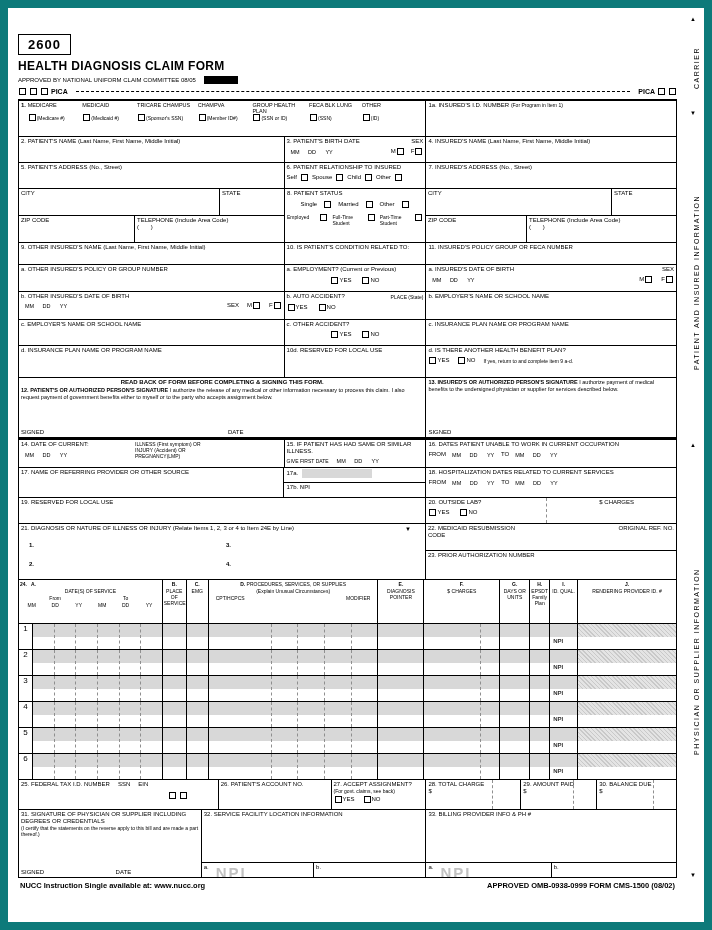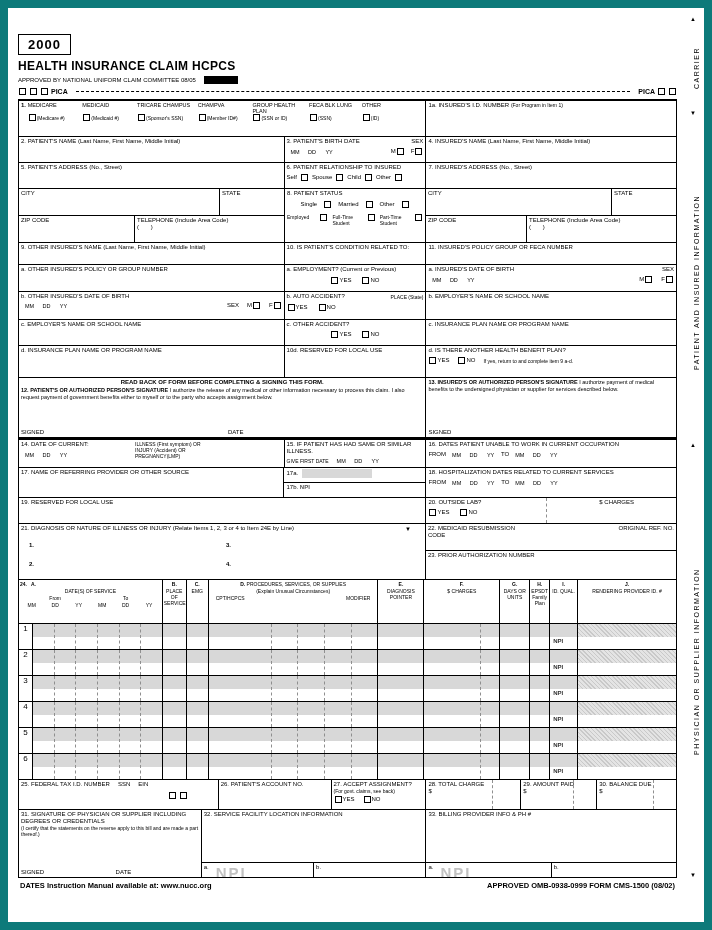--- a/index.html
+++ b/index.html
@@ -53,22 +53,22 @@
   .shadebar{display:inline-block;width:70px;height:9px;background:#d8d8d8;vertical-align:middle;margin-left:4px}
   .dsh{border-left:1px dashed #8f8f8f;position:absolute;top:0;bottom:0}
 </style>
 </head>
 <body>
 
 <div class="page">
   <div class="form">
 
     <div class="hdr">
-      <div class="numbox"><span>2000</span></div>
-      <div class="title">HEALTH INSURANCE CLAIM HCPCS</div>
+      <div class="numbox"><span>2600</span></div>
+      <div class="title">HEALTH DIAGNOSIS CLAIM FORM</div>
       <div class="appr">
         <span>APPROVED BY NATIONAL UNIFORM CLAIM COMMITTEE 08/05</span>
         <span class="blackbox"></span>
       </div>
       <div class="picarow">
         <span class="bx bx8"></span>
         <span class="bx bx8"></span>
         <span class="bx bx8"></span>
         <span>PICA</span>
         <span class="dashline"></span>
@@ -797,21 +797,21 @@
           <span class="lb">33. BILLING PROVIDER INFO &amp; PH #</span>
           <div class="subrow">
             <div class="half"><span class="li">a.</span><span class="wm">NPI</span></div>
             <div class="half"><span class="li">b.</span></div>
           </div>
         </div>
       </div>
     </div>
 
     <div class="footerline">
-      <span>DATES Instruction Manual available at: www.nucc.org</span>
+      <span>NUCC Instruction Single available at: www.nucc.org</span>
       <span>APPROVED OMB-0938-0999 FORM CMS-1500 (08/02)</span>
     </div>
   </div>
 
   <div class="rail">
     <span class="arr" style="top:8px">▲</span>
     <div class="vtx" style="top:20px;height:80px">CARRIER</div>
     <span class="arr" style="top:102px">▼</span>
     <div class="vtx" style="top:118px;height:312px">PATIENT AND INSURED INFORMATION</div>
     <span class="arr" style="top:434px">▲</span>

